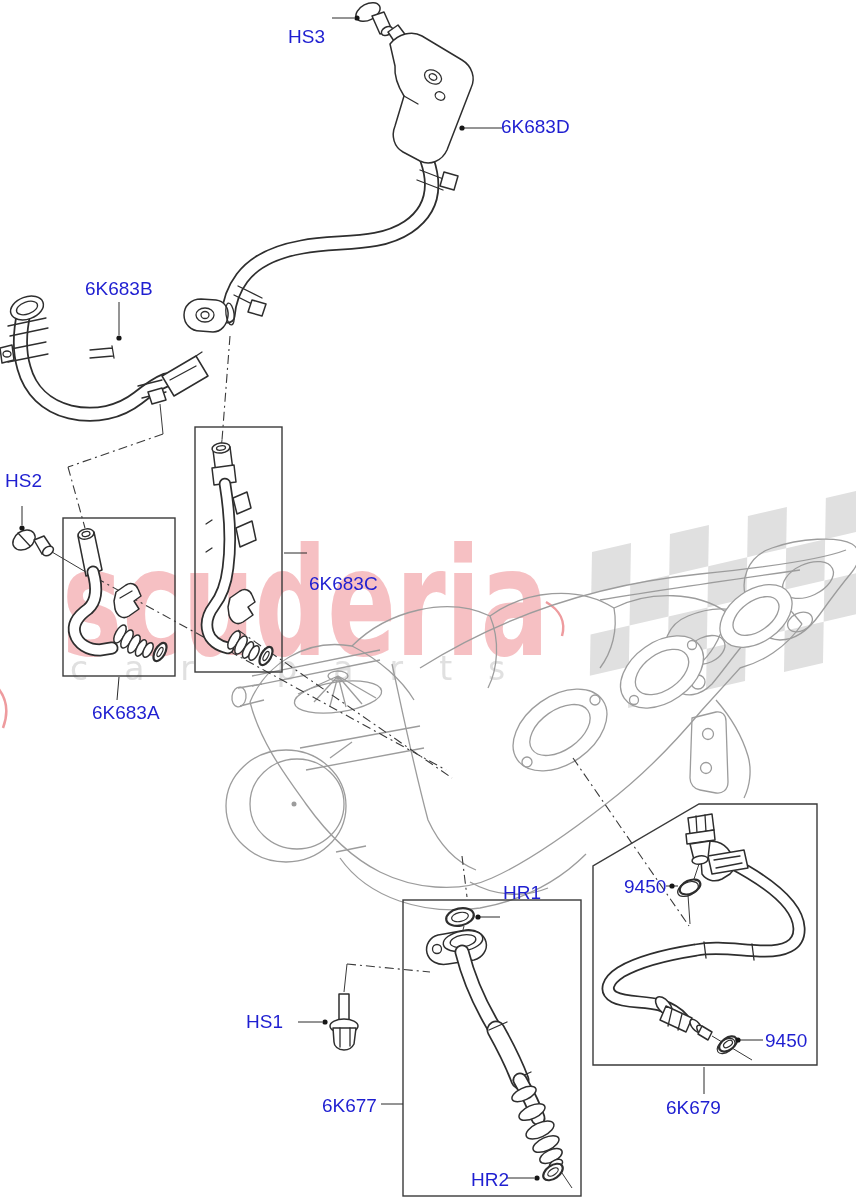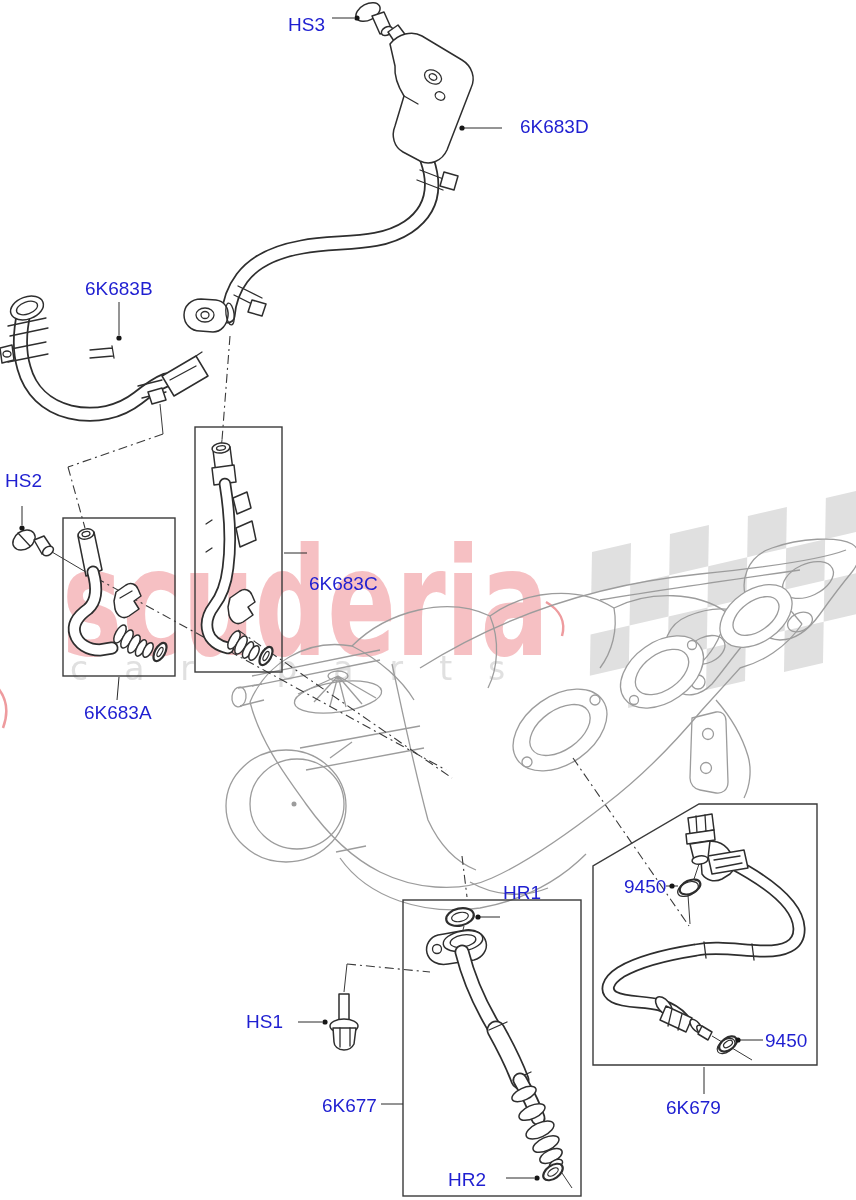--- a/index.html
+++ b/index.html
@@ -333,27 +333,27 @@
     <path class="ld" d="M 506,1178 L 534,1178"></path>      
         <circle class="dot" cx="537" cy="1178" r="2.6"></circle>
     <path class="ld" d="M 704,1067 L 704,1094"></path>
     <path class="ld" d="M 666,886 L 678,886"></path>        
         <circle class="dot" cx="672" cy="886" r="2.6"></circle>
     <path class="ld" d="M 740,1040 L 763,1040"></path>      
         <circle class="dot" cx="738" cy="1040" r="2.6"></circle>
   </g>
 </svg>
 
-  <div class="plabel" style="left:288px;top:14px">HS3</div>
-  <div class="plabel" style="left:520px;top:116px">6K683D</div>
+  <div class="plabel" style="left:288px;top:26px">HS3</div>
+  <div class="plabel" style="left:501px;top:116px">6K683D</div>
   <div class="plabel" style="left:85px;top:278px">6K683B</div>
   <div class="plabel" style="left:5px;top:470px">HS2</div>
-  <div class="plabel" style="left:84px;top:702px">6K683A</div>
+  <div class="plabel" style="left:92px;top:702px">6K683A</div>
   <div class="plabel" style="left:309px;top:573px">6K683C</div>
   <div class="plabel" style="left:503px;top:882px">HR1</div>
   <div class="plabel" style="left:246px;top:1011px">HS1</div>
   <div class="plabel" style="left:322px;top:1095px">6K677</div>
-  <div class="plabel" style="left:448px;top:1169px">HR2</div>
+  <div class="plabel" style="left:471px;top:1169px">HR2</div>
   <div class="plabel" style="left:666px;top:1097px">6K679</div>
   <div class="plabel" style="left:624px;top:876px">9450</div>
   <div class="plabel" style="left:765px;top:1030px">9450</div>
 
 </div>
 
 </body></html>

